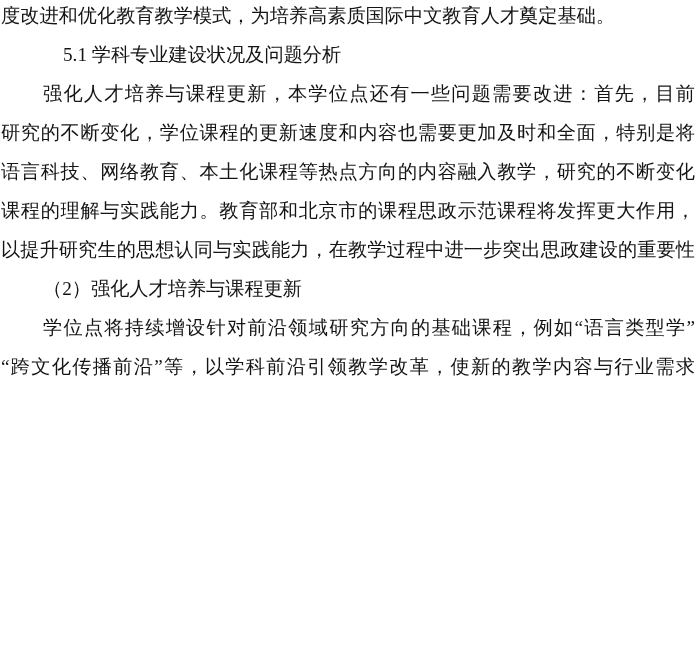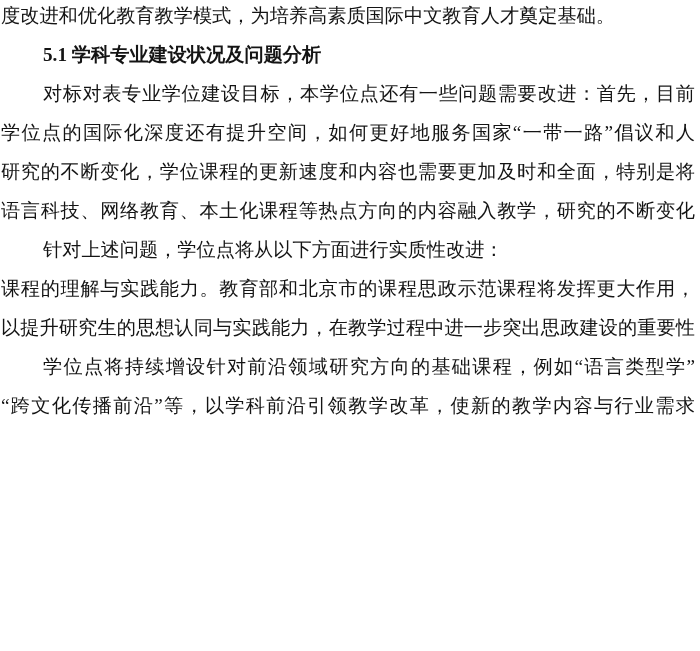--- a/index.html
+++ b/index.html
@@ -27,31 +27,31 @@
   }
   .ln.fill {
     white-space: normal;
     text-align: justify;
     text-align-last: justify;
   }
   .ln.indent {
     text-indent: 42px;
   }
   .ln.heading {
-    font-weight: bold;
+    font-weight: normal;
+    margin-left: 20px;
   }
 </style>
 </head>
 <body>
 
 <div class="doc">
   <div class="ln">度改进和优化教育教学模式，为培养高素质国际中文教育人才奠定基础。</div>
   <div class="ln heading indent">5.1 学科专业建设状况及问题分析</div>
-  <div class="ln indent fill">对标对表专业学位建设目标，本学位点还有一些问题需要改进：首先，目前</div>
-  <div class="ln fill">学位点的国际化深度还有提升空间，如何更好地服务国家“一带一路”倡议和人</div>
+  <div class="ln indent fill">强化人才培养与课程更新，本学位点还有一些问题需要改进：首先，目前</div>
   <div class="ln fill">研究的不断变化，学位课程的更新速度和内容也需要更加及时和全面，特别是将</div>
   <div class="ln fill">语言科技、网络教育、本土化课程等热点方向的内容融入教学，研究的不断变化</div>
-  <div class="ln indent">针对上述问题，学位点将从以下方面进行实质性改进：</div>
   <div class="ln fill">课程的理解与实践能力。教育部和北京市的课程思政示范课程将发挥更大作用，</div>
   <div class="ln fill">以提升研究生的思想认同与实践能力，在教学过程中进一步突出思政建设的重要性</div>
+  <div class="ln indent">（2）强化人才培养与课程更新</div>
   <div class="ln indent fill">学位点将持续增设针对前沿领域研究方向的基础课程，例如“语言类型学”</div>
   <div class="ln fill">“跨文化传播前沿”等，以学科前沿引领教学改革，使新的教学内容与行业需求</div>
 </div>
 
 </body></html>

